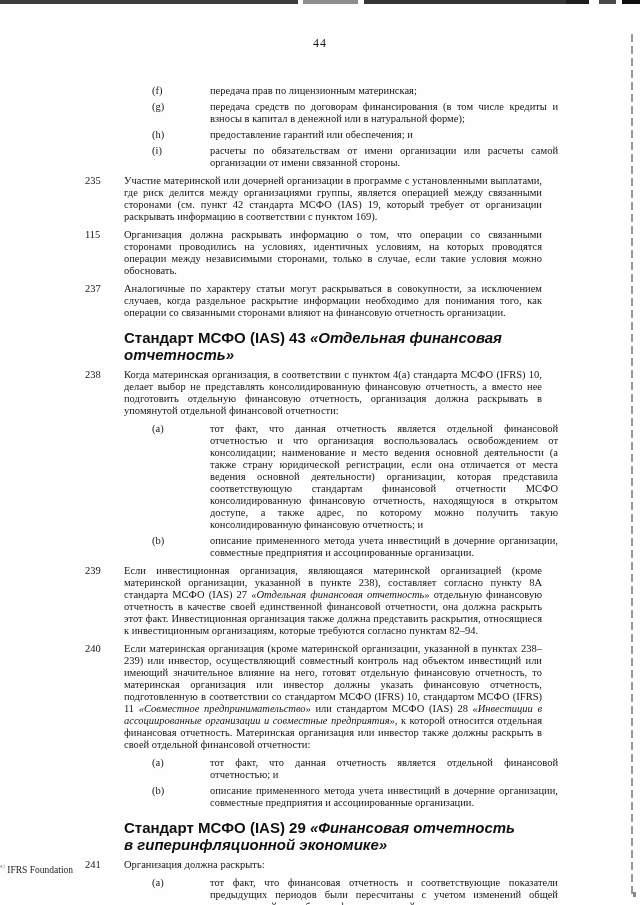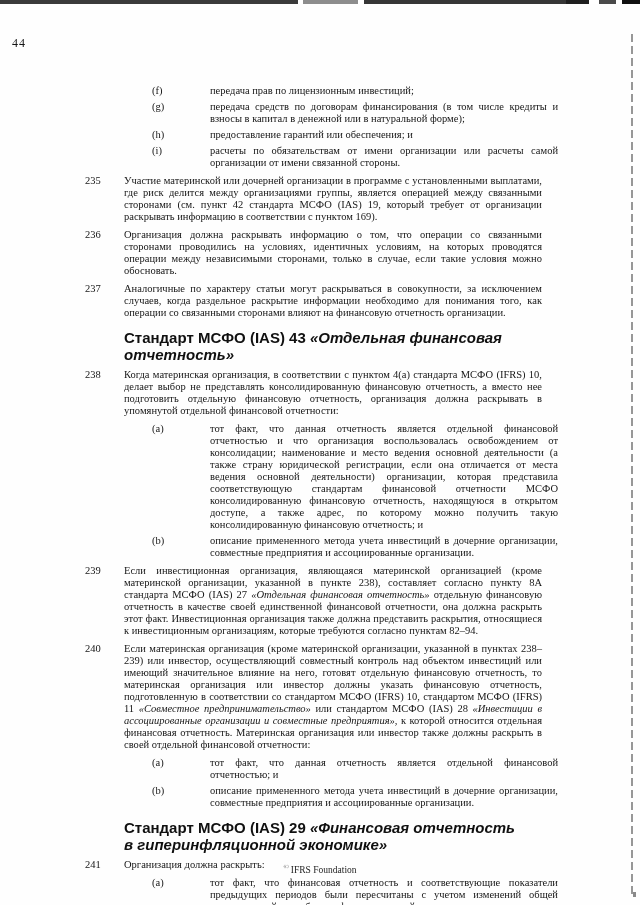--- a/index.html
+++ b/index.html
@@ -44,28 +44,28 @@
   .corner-dot {
     position: absolute;
     right: 4px; bottom: 8px;
     width: 3px; height: 5px;
     background: #8a8a8a;
   }
   
   .page-number {
     position: absolute;
     top: 36px; left: 0; right: 0;
+    text-align: center;
     font-size: 12px;
     letter-spacing: 1px;
-    padding-left: 12px;
   }
   .footer {
     position: absolute;
     top: 863px; left: 0; right: 0;
-    text-align: center;
+    text-align: left;
     font-size: 9.5px;
     color: #1c1c1c;
   }
   .footer .copy-symbol {
     font-size: 7px;
     vertical-align: super;
     margin-right: 2px;
   }
   
   .content {
@@ -126,42 +126,42 @@
   <div class="top-edge"></div>
   <div class="right-edge"></div>
   <div class="corner-dot"></div>
 
   <div class="page-number">44</div>
 
   <div class="content">
 
     <div class="sub-item">
       <span class="sub-label">(f)</span>
-      <div class="sub-text">передача прав по лицензионным инвестиций;</div>
+      <div class="sub-text">передача прав по лицензионным материнская;</div>
     </div>
     <div class="sub-item">
       <span class="sub-label">(g)</span>
       <div class="sub-text">передача средств по договорам финансирования (в том числе кредиты и взносы в капитал в денежной или в натуральной форме);</div>
     </div>
     <div class="sub-item">
       <span class="sub-label">(h)</span>
       <div class="sub-text">предоставление гарантий или обеспечения; и</div>
     </div>
     <div class="sub-item gap-after">
       <span class="sub-label">(i)</span>
       <div class="sub-text">расчеты по обязательствам от имени организации или расчеты самой организации от имени связанной стороны.</div>
     </div>
 
     <div class="para">
       <span class="para-num">235</span>
       <div class="para-text">Участие материнской или дочерней организации в программе с установленными выплатами, где риск делится между организациями группы, является операцией между связанными сторонами (см. пункт 42 стандарта МСФО (IAS) 19, который требует от организации раскрывать информацию в соответствии с пунктом 169).</div>
     </div>
 
     <div class="para">
-      <span class="para-num">236</span>
+      <span class="para-num">115</span>
       <div class="para-text">Организация должна раскрывать информацию о том, что операции со связанными сторонами проводились на условиях, идентичных условиям, на которых проводятся операции между независимыми сторонами, только в случае, если такие условия можно обосновать.</div>
     </div>
 
     <div class="para">
       <span class="para-num">237</span>
       <div class="para-text">Аналогичные по характеру статьи могут раскрываться в совокупности, за исключением случаев, когда раздельное раскрытие информации необходимо для понимания того, как операции со связанными сторонами влияют на финансовую отчетность организации.</div>
     </div>
 
     <h2 class="section-heading">
       <span class="heading-prefix">Стандарт МСФО (IAS) 43 </span><span class="heading-title">«Отдельная финансовая отчетность»</span>

